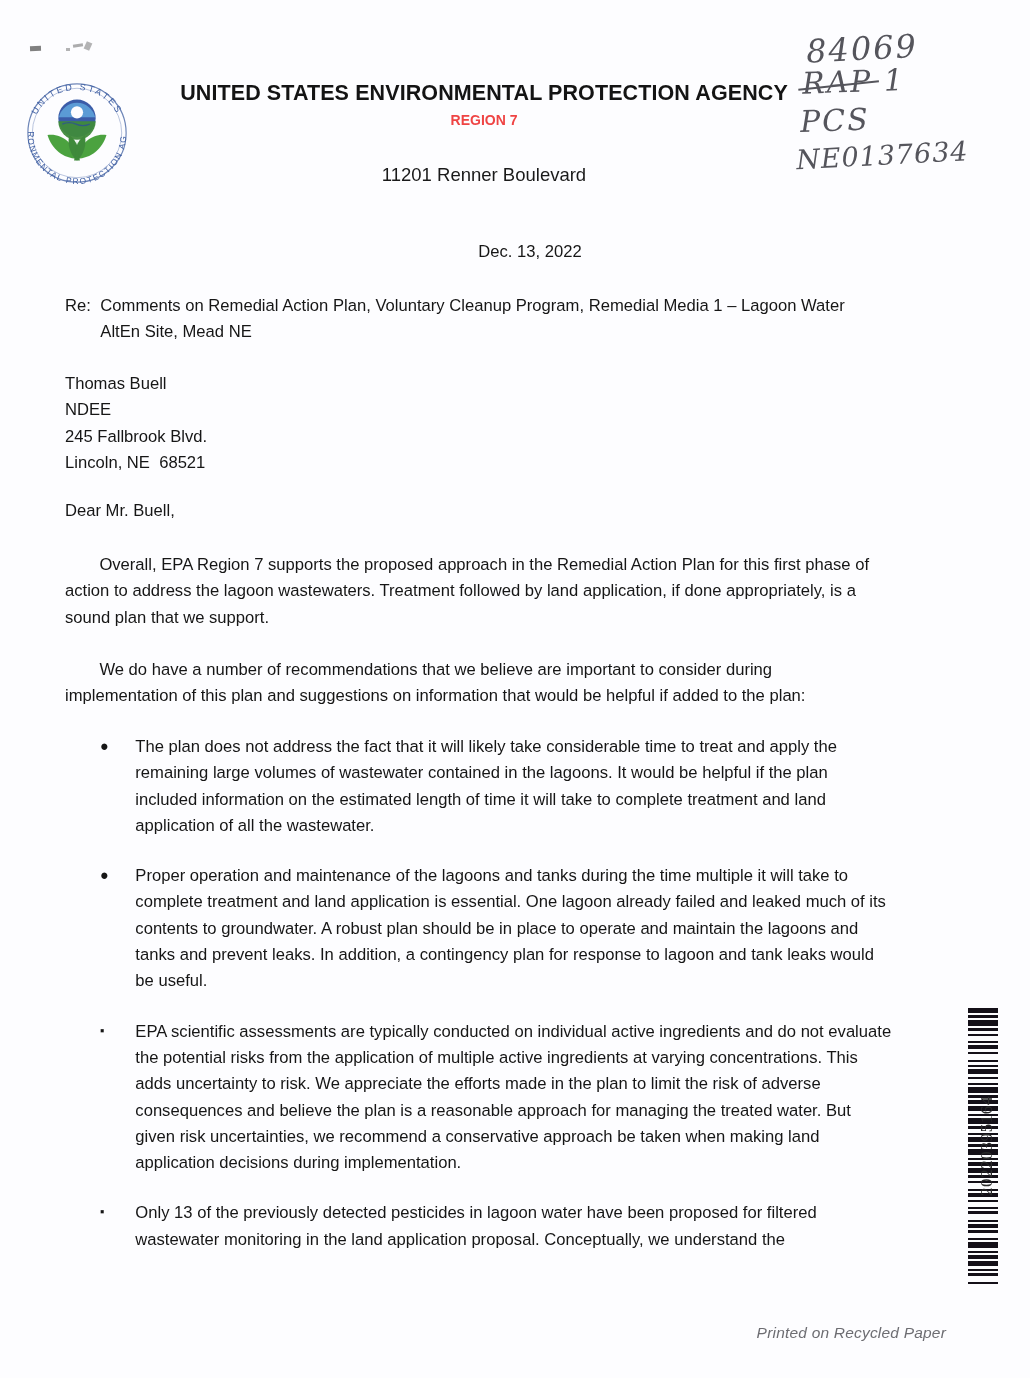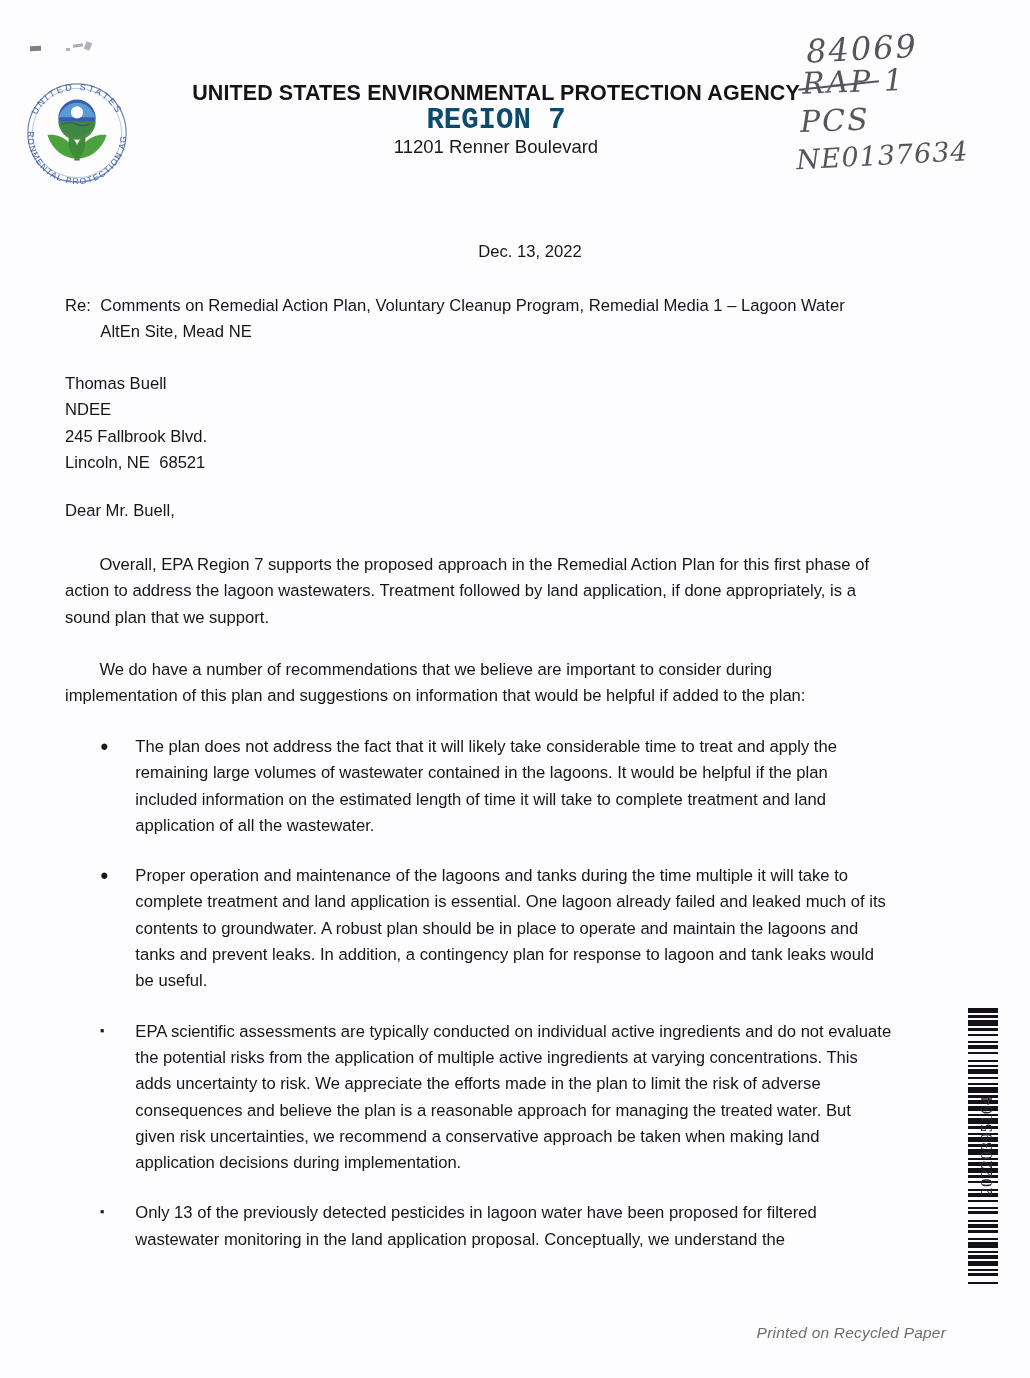--- a/index.html
+++ b/index.html
@@ -34,43 +34,43 @@
     left: 18px;
     top: 76px;
     width: 118px;
     height: 112px;
   }
   .seal svg { width: 100%; height: 100%; display: block; }
 
   
   .letterhead {
     position: absolute;
-    left: 176px;
+    left: 164px;
     top: 80px;
     width: 640px;
     text-align: center;
   }
   .lh-org {
     font-size: 21.5px;
     font-weight: bold;
     letter-spacing: .1px;
     line-height: 27px;
     color: #141414;
   }
   .lh-region {
-    font-size: 29px;
+    font-size: 14px;
     font-weight: bold;
     line-height: 27px;
-    color: #0c4a6e;
-    font-family: Liberation Mono, monospace;
+    color: #ef4444;
   }
   .lh-addr {
     font-size: 18.5px;
     line-height: 25px;
     color: #1a1a1a;
+    margin-top: 28px;
   }
 
   
   .handwriting {
     position: absolute;
     left: 800px;
     top: 28px;
     width: 230px;
     font-family: "DejaVu Serif", serif;
     font-style: italic;

